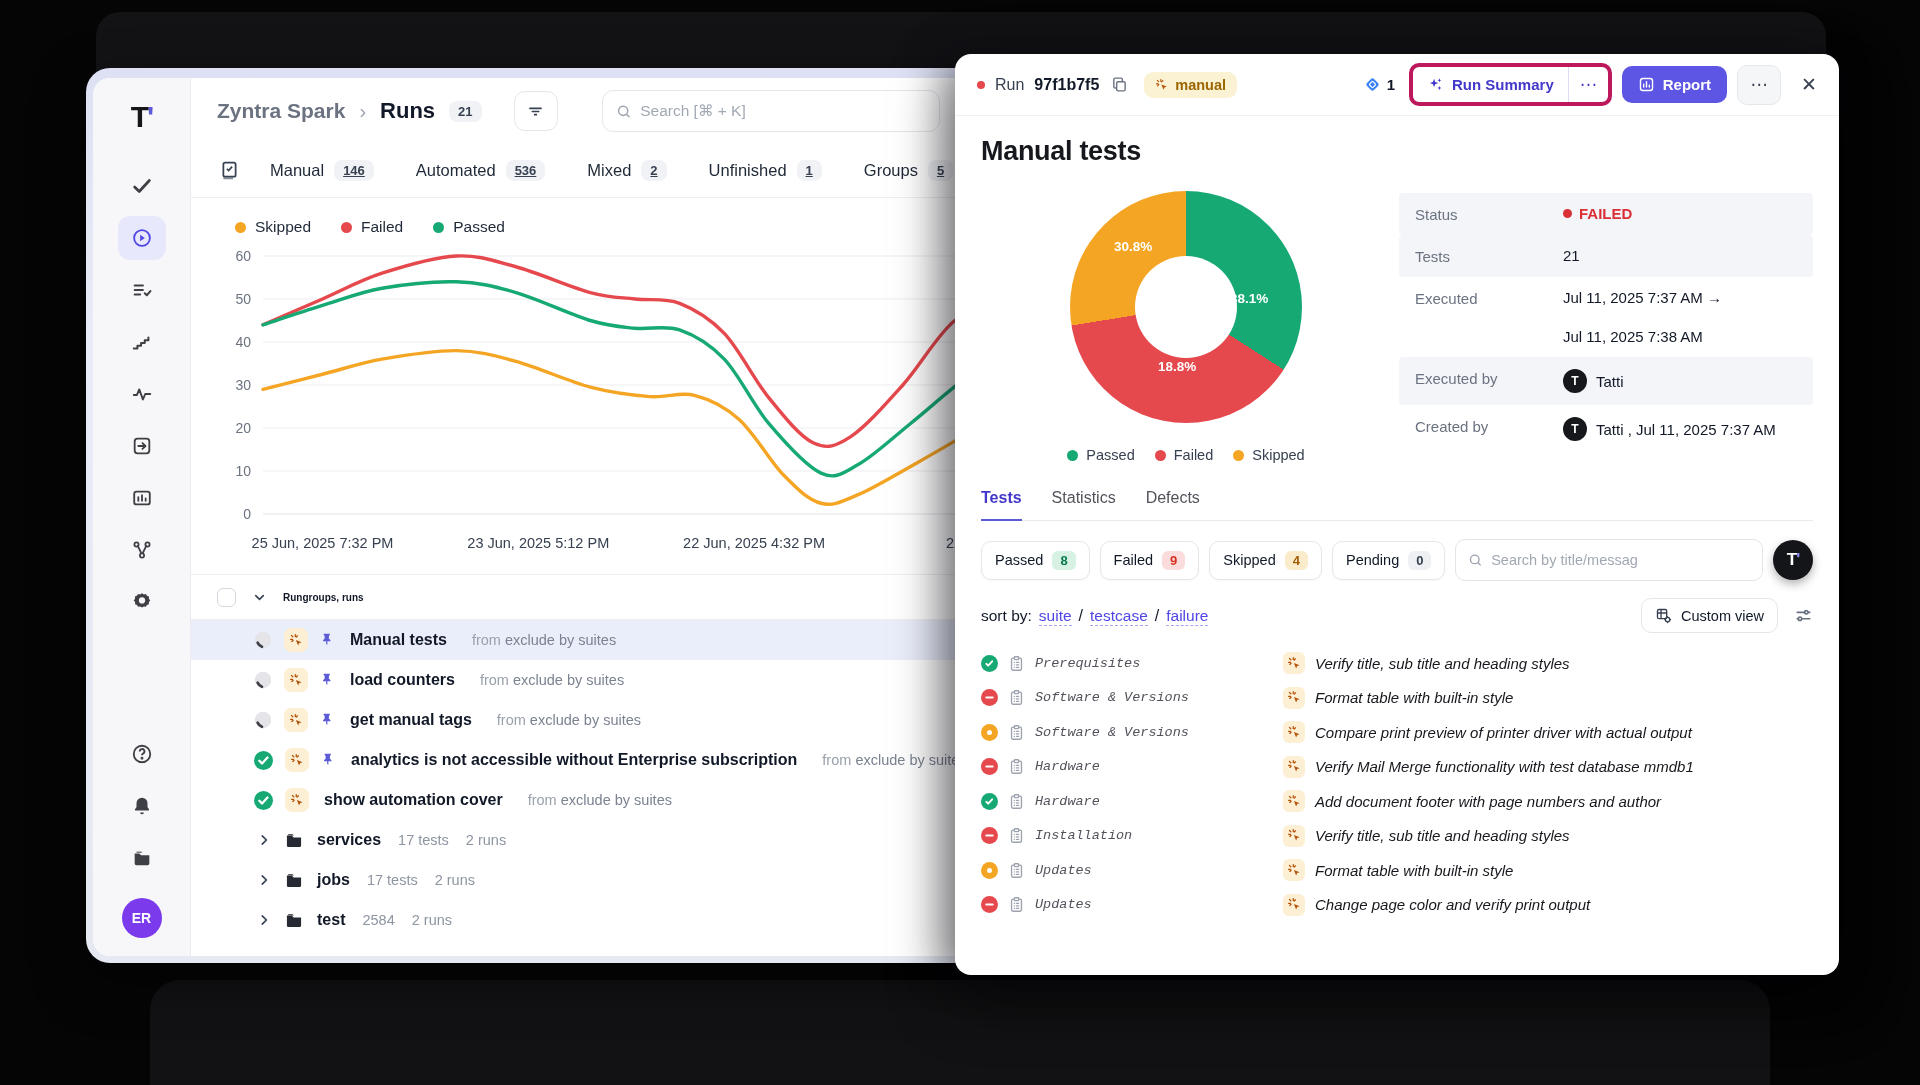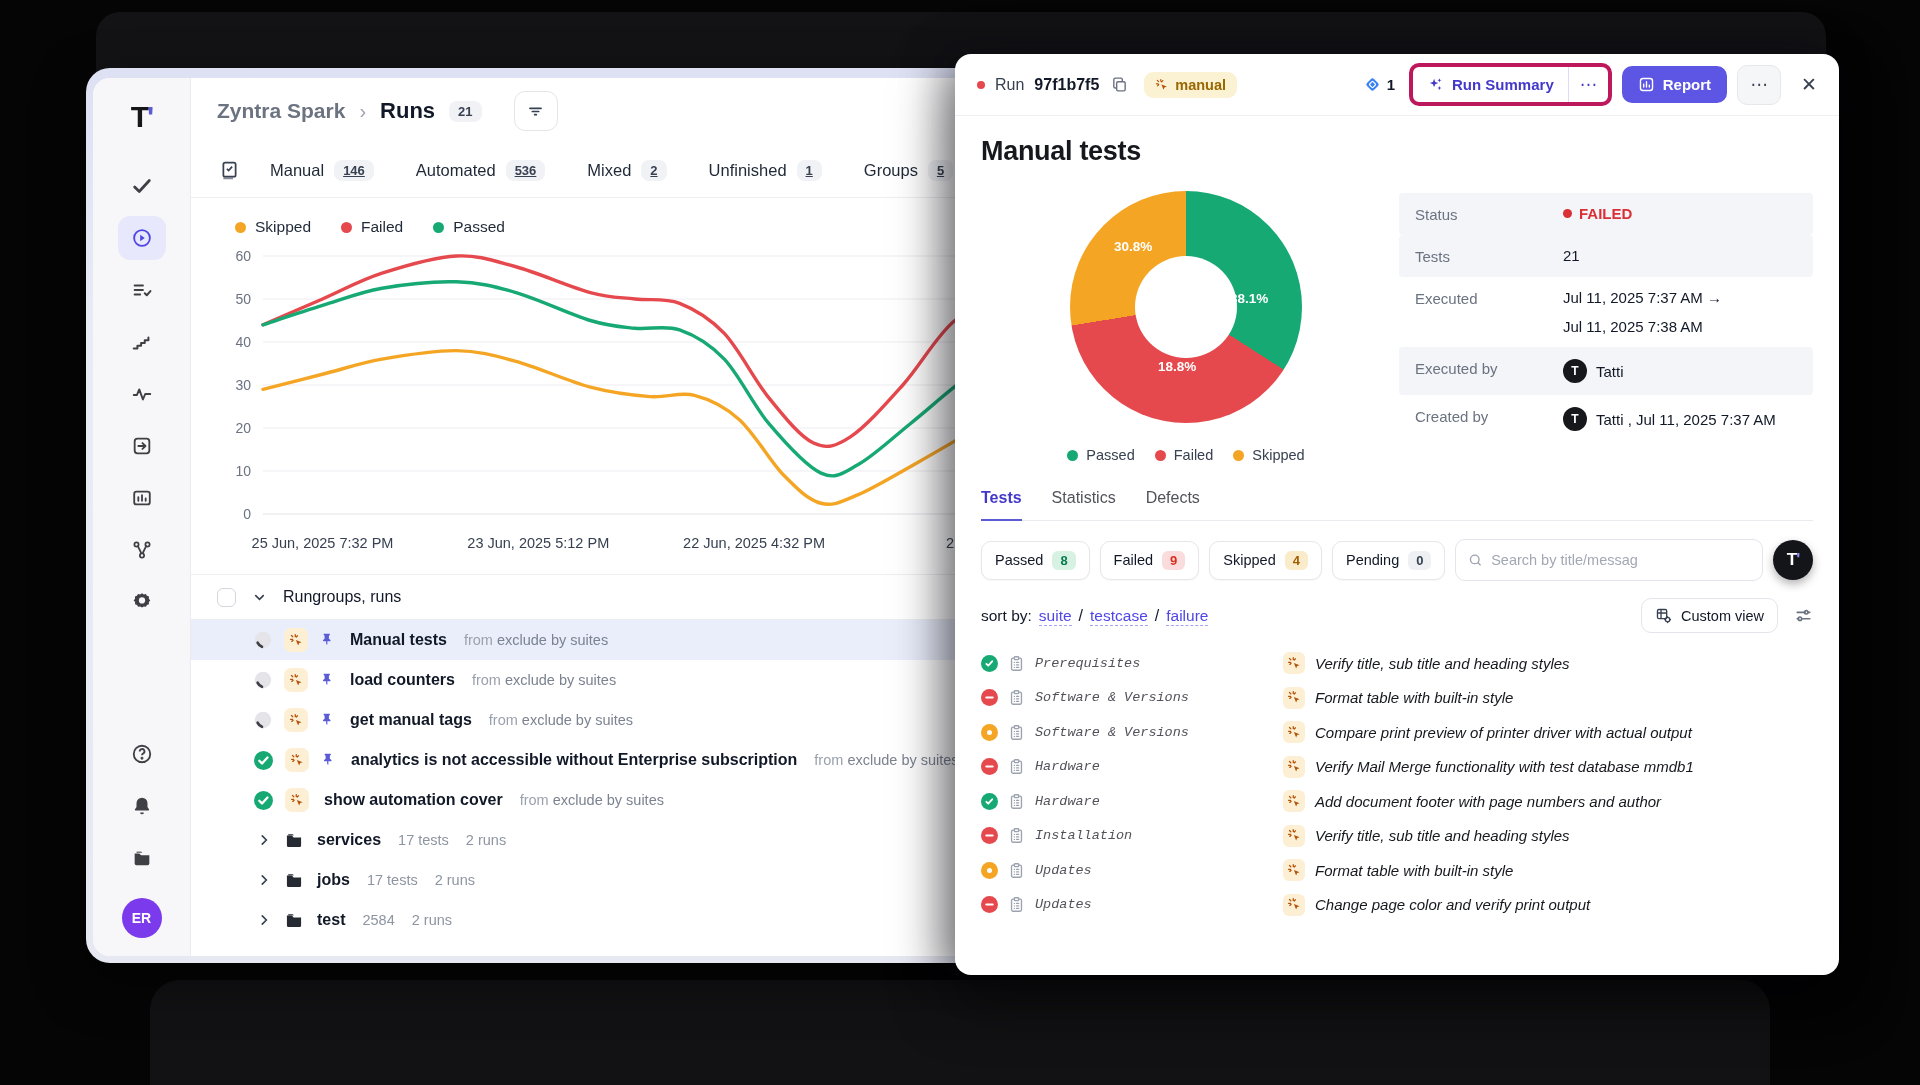--- a/index.html
+++ b/index.html
@@ -44,26 +44,26 @@
   
   .chart-block { padding:20px 20px 0 22px; flex:0 0 auto; }
   .legend { display:flex; gap:30px; align-items:center; margin-left:22px; margin-bottom:6px; }
   .legend .li { display:flex; gap:9px; align-items:center; font-size:15.5px; color:#1f2937; font-weight:500; }
   .dot { width:11px; height:11px; border-radius:50%; display:inline-block; }
 
   
   .list-header { margin-top:16px; display:flex; align-items:center; gap:16px; padding:0 26px; height:46px; border-top:1px solid #eceef0; border-bottom:1px solid #eceef0; flex:0 0 auto; }
   .checkbox { width:19px; height:19px; border:1.5px solid #d4d7dd; border-radius:6px; background:#fff; }
   .list-header .chev { color:#374151; }
-  .list-header .lbl { font-size:16px; font-weight:400; color:#111827; }
+  .list-header .lbl { font-size:10px; font-weight:700; color:#111827; }
   .runs-rows { flex:1; overflow:hidden; }
   .run-row { height:40px; display:flex; align-items:center; gap:11px; padding-left:62px; white-space:nowrap; cursor:pointer; }
   .run-row.selected { background:#eaeefb; }
   .run-row .name { font-size:16px; font-weight:600; color:#111827; margin-left:4px; }
-  .run-row .from { color:#9aa1ad; font-size:14.5px; margin-left:6px; }
+  .run-row .from { color:#9aa1ad; font-size:14.5px; margin-left:14px; }
   .run-row .from b { font-weight:400; color:#7b8290; }
   .badge-cursor { width:24px; height:24px; border-radius:7px; background:#fcefd4; display:flex; align-items:center; justify-content:center; flex:0 0 auto; }
   .badge-cursor svg { width:15px; height:15px; }
   .folder-row { height:40px; display:flex; align-items:center; gap:13px; padding-left:66px; cursor:pointer; }
   .folder-row .chev { color:#374151; display:flex; }
   .folder-row .name { font-size:16px; font-weight:600; color:#111827; }
   .folder-row .meta { color:#8d95a1; font-size:14.5px; margin-left:4px; }
 
   
   .drawer { position:absolute; left:955px; top:54px; width:884px; height:921px; background:#fff; border-radius:16px;
@@ -228,20 +228,27 @@
     <div class="main">
       <div class="app-header">
         <span class="crumb-project">Zyntra Spark</span>
         <span class="crumb-sep">›</span>
         <span class="crumb-page">Runs</span>
         <span class="count-pill">21</span>
         <div class="icon-btn" style="margin-left:18px">
           <svg width="19" height="19" viewBox="0 0 24 24" fill="none" stroke="currentColor" stroke-width="2.2" stroke-linecap="round">
               <path d="M5 8h14M8 12h8M11 16h2"></path>
             </svg>
+        </div>
+        <div class="search-box">
+          <svg width="17" height="17" viewBox="0 0 24 24" fill="none" stroke="#9ca3af" stroke-width="2.2" stroke-linecap="round">
+              <circle cx="11" cy="11" r="7"></circle>
+              <path d="M20 20l-3.5-3.5"></path>
+            </svg>
+          <input placeholder="Search [⌘ + K]" style="">
         </div>
       </div>
 
       <div class="tabs-row">
         <span class="tab-lead-icon">
           <svg width="21" height="21" viewBox="0 0 24 24" fill="none" stroke="currentColor" stroke-width="2">
               <rect x="5" y="3" width="14" height="16" rx="2"></rect>
               <path d="M9 10l2 2 4-4.5"></path>
               <path d="M5 21h11" opacity=".6"></path>
             </svg>
@@ -569,21 +576,21 @@
             </span>
           </div>
           <div class="st-row striped">
             <span class="st-label">Tests</span>
             <span class="st-value">21</span>
           </div>
           <div class="st-row">
             <span class="st-label">Executed</span>
             <span class="st-value">
               <div>Jul 11, 2025 7:37 AM →</div>
-              <div style="margin-top:12px">Jul 11, 2025 7:38 AM</div>
+              <div style="margin-top:22px">Jul 11, 2025 7:38 AM</div>
             </span>
           </div>
           <div class="st-row striped">
             <span class="st-label">Executed by</span>
             <span class="st-value who">
               <span class="mini-avatar">T</span>
               <span>Tatti</span>
             </span>
           </div>
           <div class="st-row">

